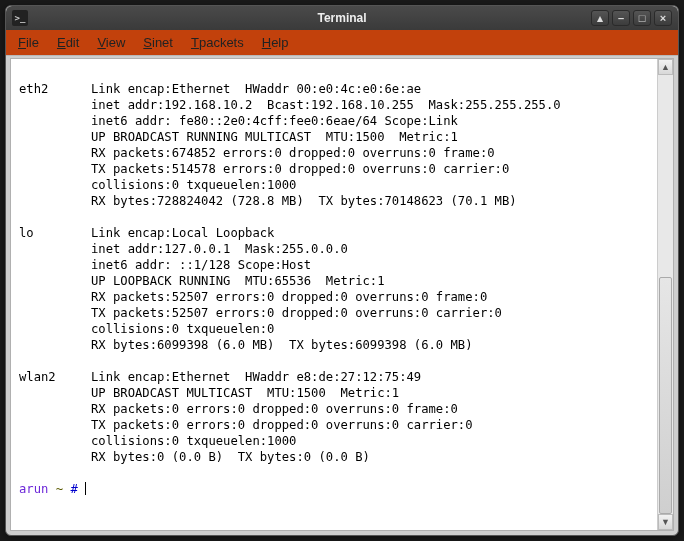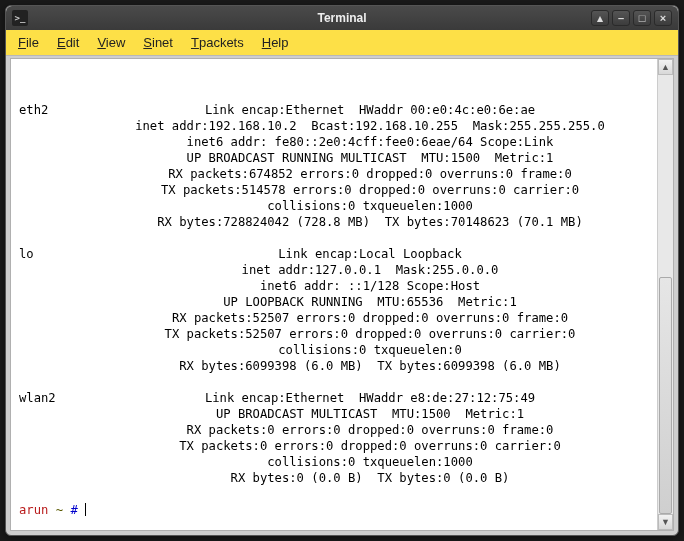--- a/index.html
+++ b/index.html
@@ -69,21 +69,21 @@
     color: #ddd;
     font-size: 11px;
     line-height: 1;
     display: flex;
     align-items: center;
     justify-content: center;
     cursor: pointer;
   }
   .menubar {
     height: 26px;
-    background: #fde047;
+    background: #c2410c;
     border-bottom: 1px solid #b8b8b8;
     display: flex;
     align-items: center;
     padding: 0 12px;
     gap: 18px;
     font-size: 13px;
     color: #222;
   }
   .menu-item { cursor: pointer; }
   .menu-item .ul { text-decoration: underline; }
@@ -98,21 +98,20 @@
   .term {
     flex: 1;
     background: #fff;
     color: #000;
     font-family: "DejaVu Sans Mono", Menlo, Consolas, monospace;
     font-size: 12.2px;
     line-height: 16px;
     white-space: pre;
     padding: 6px 8px 4px 8px;
     overflow: hidden;
-    margin-top: 21px;
   }
   .scrollbar {
     width: 16px;
     background: #e8e8e8;
     border-left: 1px solid #ccc;
     position: relative;
   }
   .sb-btn {
     width: 100%;
     height: 16px;
@@ -134,23 +133,23 @@
     bottom: 0; left: 1px; right: 1px;
     height: 54%;
     background: linear-gradient(#e6e6e6,#cfcfcf);
     border: 1px solid #aaa;
     border-radius: 2px;
     cursor: pointer;
   }
   .iface-block { margin-bottom: 16px; }
   .iface-line { display: flex; }
   .iface-name { width: 72px; }
-  .iface-body { flex: 1; text-align: center; }
+  .iface-body { flex: 1; }
   .prompt-line { margin-top: 2px; }
-  .p-user { color: #b91c1c; }
+  .p-user { color: #6d28d9; }
   .p-path { color: #5a5a00; }
   .p-hash { color: #0000cc; }
   .cursor {
     display: inline-block;
     width: 1px; height: 13px;
     background: #000;
     vertical-align: -2px;
   }
 </style>
 </head>

